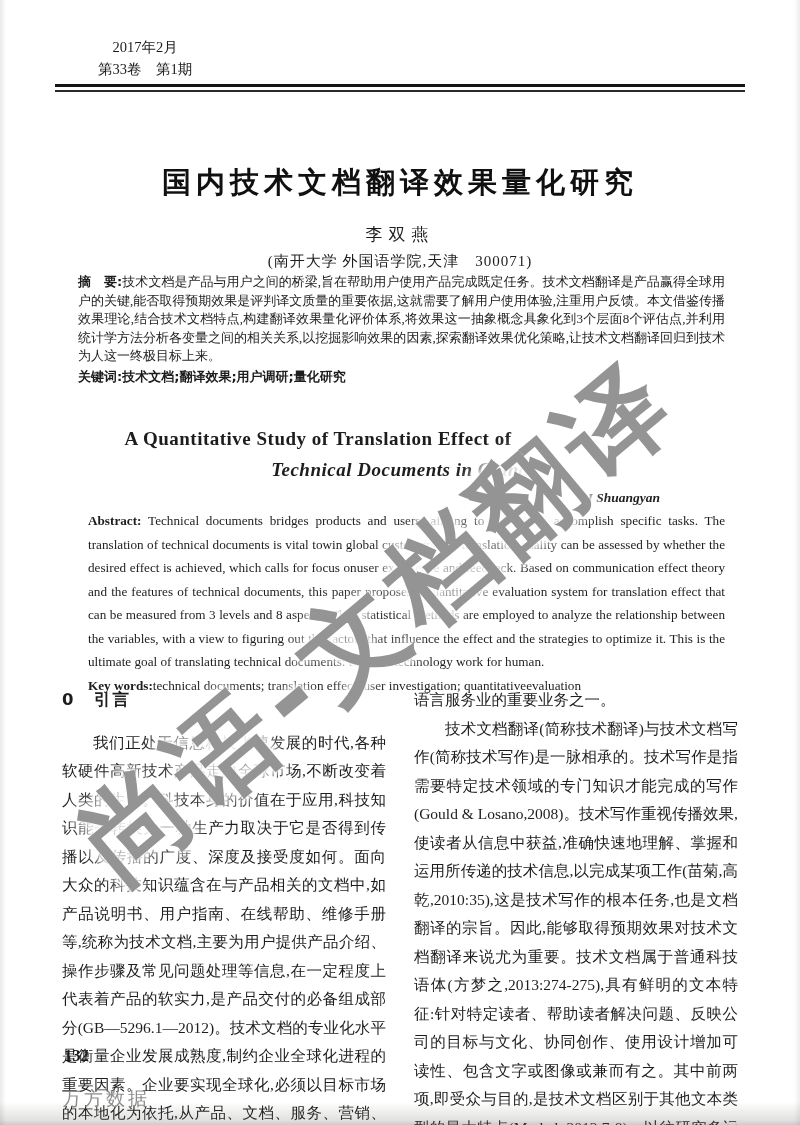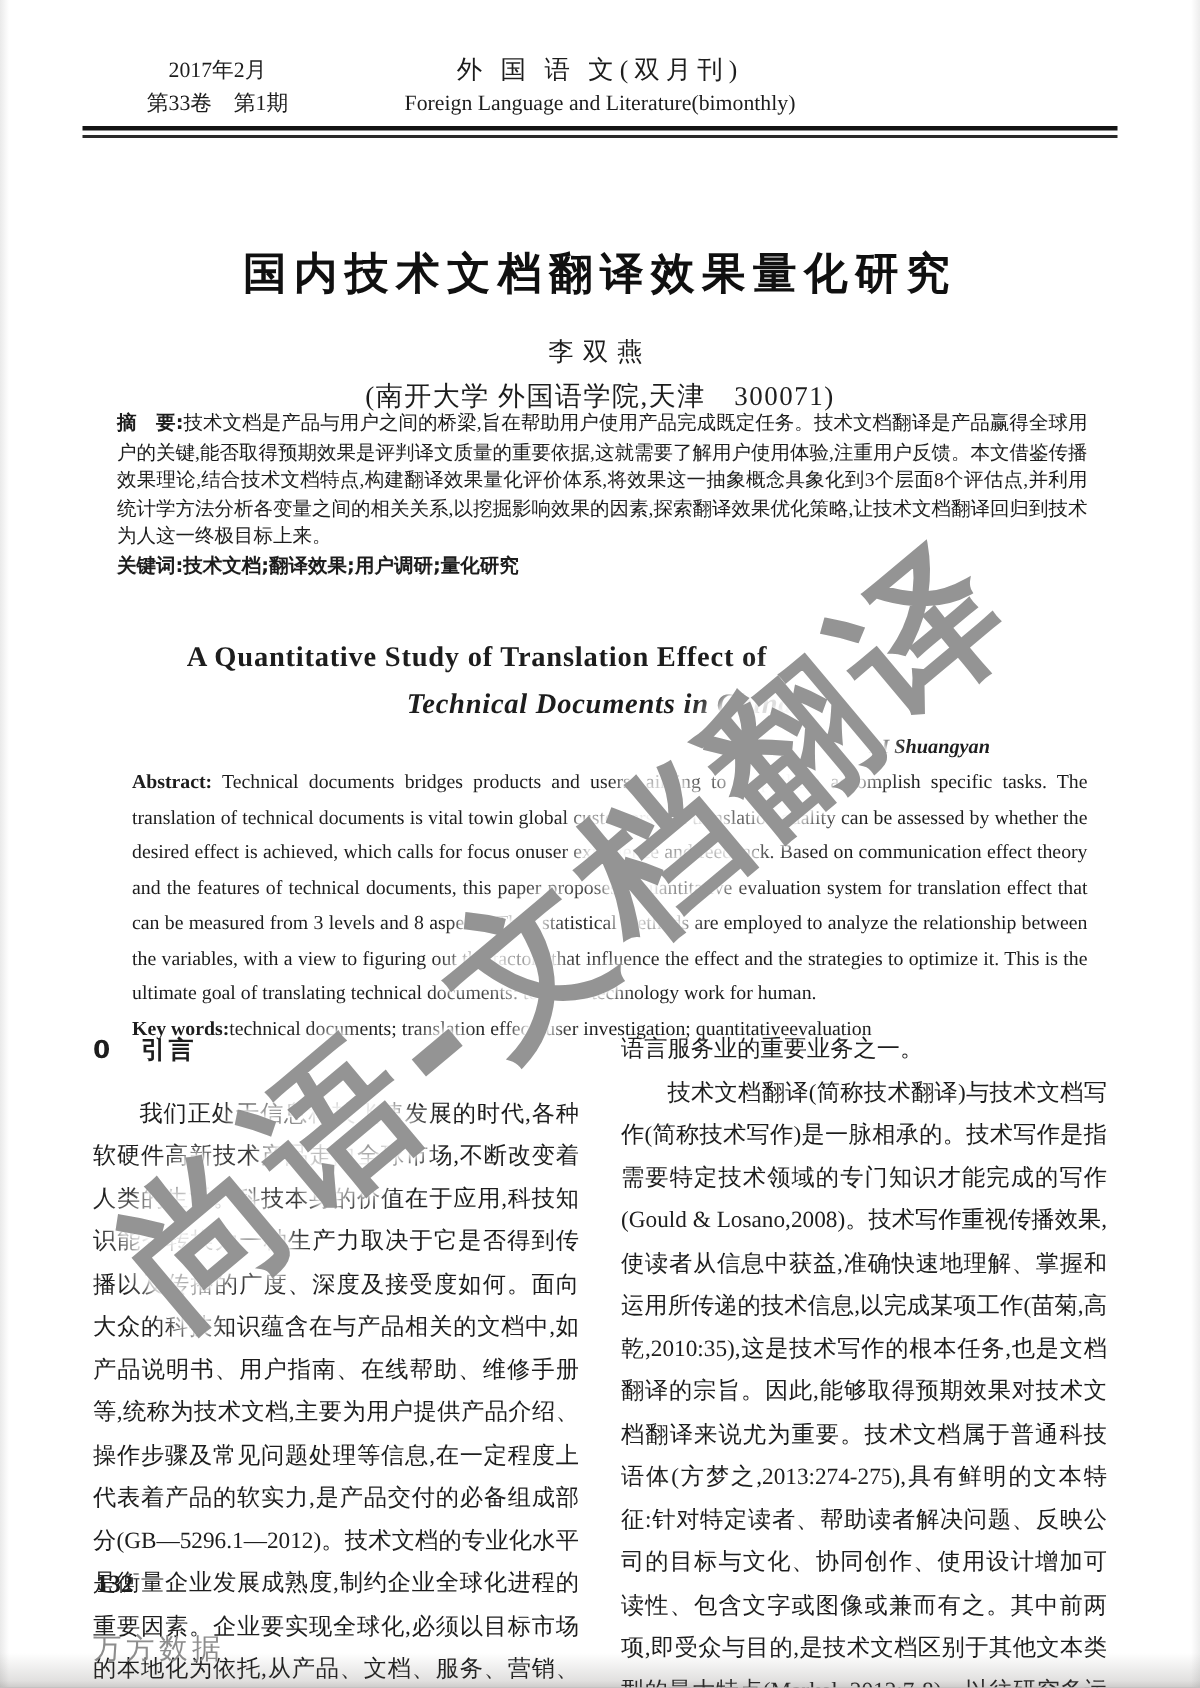--- a/index.html
+++ b/index.html
@@ -11,21 +11,21 @@
   .hdr-center{left:200px;top:35px;width:400px;text-align:center;}
   .hdr-center .cn{font-size:17px;letter-spacing:4px;}
   .hdr-center .en{font-size:14.5px;margin-top:3px;}
   .hdr-right{left:610px;top:41px;width:132px;font-size:14.5px;line-height:21px;text-align:right;}
   .rule-thick{left:55px;top:84px;width:690px;height:3px;background:#141414;}
   .rule-thin{left:55px;top:90px;width:690px;height:1.5px;background:#2a2a2a;}
   
   .title-cn{left:0;top:163px;width:800px;text-align:center;font-size:29px;font-weight:bold;
             letter-spacing:5px;font-family:"DejaVu Sans","Liberation Sans",sans-serif;color:#101010;}
   .author-cn{left:0;top:223px;width:800px;text-align:center;font-size:17px;letter-spacing:6px;}
-  .affil{left:0;top:252px;width:800px;text-align:center;font-size:18px;letter-spacing:1px;}
+  .affil{left:0;top:252px;width:800px;text-align:center;font-size:15px;letter-spacing:1px;}
   
   .abs-cn{left:78px;top:273px;width:647px;font-size:13px;line-height:18.5px;text-align:justify;}
   .abs-cn p{margin:0;}
   .lbl{font-weight:bold;font-family:"DejaVu Sans","Liberation Sans",sans-serif;}
   .kw-line{margin-top:2px !important;font-weight:bold;font-family:"DejaVu Sans","Liberation Sans",sans-serif;}
   .clc-line{margin-top:3px !important;}
   .clc-line .pair{margin-right:36px;}
   
   .title-en{left:0;top:428px;width:636px;text-align:center;font-size:19px;font-weight:bold;letter-spacing:.5px;}
   .title-en2{left:0;top:459px;width:800px;text-align:center;font-size:19px;font-weight:bold;letter-spacing:.5px;font-style:italic;}
@@ -56,24 +56,20 @@
   .edge-right{left:794px;top:0;width:6px;height:1125px;background:linear-gradient(to left,rgba(80,80,80,.10),rgba(80,80,80,0));}
 </style>
 </head>
 <body>
 
 <div class="page">
 
   <div class="abs hdr-left">
     <div>2017年2月</div>
     <div>第33卷　第1期</div>
-  </div>
-  <div class="abs hdr-center">
-    <div class="cn">外 国 语 文(双月刊)</div>
-    <div class="en">Foreign Language and Literature(bimonthly)</div>
   </div>
   <div class="abs rule-thick"></div>
   <div class="abs rule-thin"></div>
 
   <div class="abs title-cn">国内技术文档翻译效果量化研究</div>
   <div class="abs author-cn">李双燕</div>
   <div class="abs affil">(南开大学 外国语学院,天津　300071)</div>
 
   <div class="abs abs-cn">
     <p><span class="lbl">摘　要:</span><span>技术文档是产品与用户之间的桥梁,旨在帮助用户使用产品完成既定任务。技术文档翻译是产品赢得全球用户的关键,能否取得预期效果是评判译文质量的重要依据,这就需要了解用户使用体验,注重用户反馈。本文借鉴传播效果理论,结合技术文档特点,构建翻译效果量化评价体系,将效果这一抽象概念具象化到3个层面8个评估点,并利用统计学方法分析各变量之间的相关关系,以挖掘影响效果的因素,探索翻译效果优化策略,让技术文档翻译回归到技术为人这一终极目标上来。</span></p>

